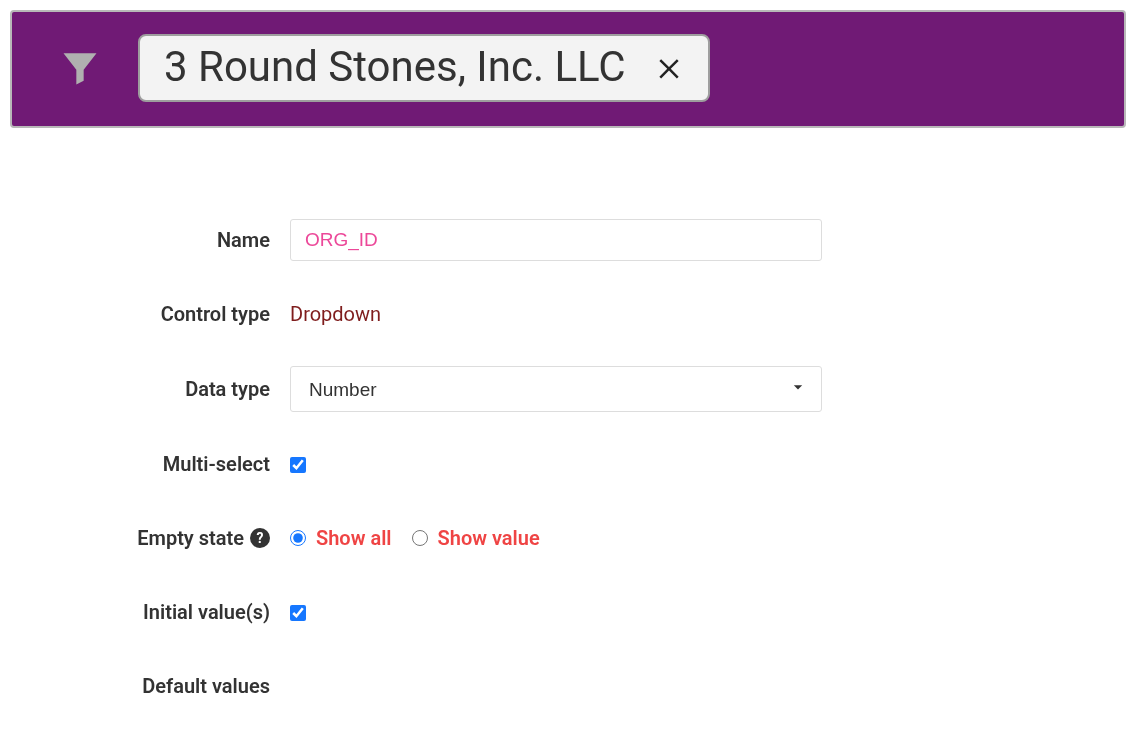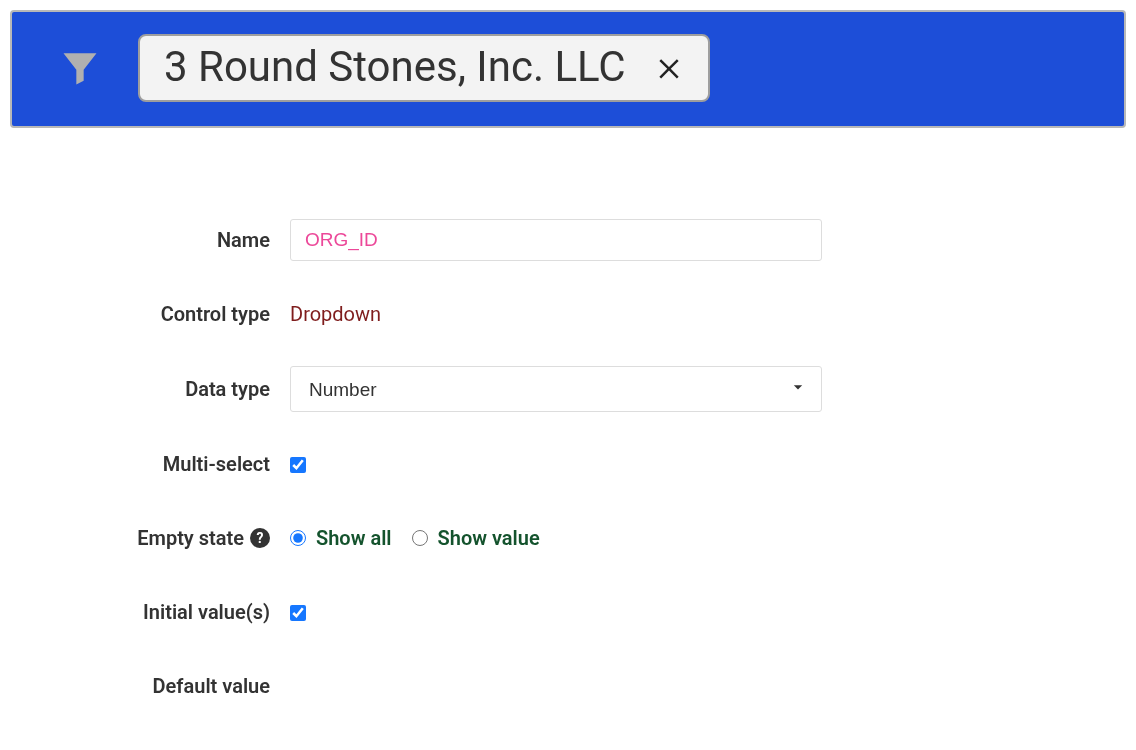--- a/index.html
+++ b/index.html
@@ -1,18 +1,18 @@
 <!DOCTYPE html>
 <html><head>
   <meta charset="utf-8">
   <style>
     * { box-sizing: border-box; margin: 0; padding: 0; }
     body { font-family: -apple-system, BlinkMacSystemFont, "Segoe UI", Roboto, "Helvetica Neue", Arial, sans-serif; background: #fff; color: #333; width: 1136px; height: 750px; overflow: hidden; }
 
-    .filter-bar { margin: 10px 10px 0 10px; background: #1d4ed8; border: 2px solid #b8b8b8; border-radius: 4px; padding: 22px 24px 24px 40px; display: flex; align-items: center; gap: 30px; }
+    .filter-bar { margin: 10px 10px 0 10px; background: #701a75; border: 2px solid #b8b8b8; border-radius: 4px; padding: 22px 24px 24px 40px; display: flex; align-items: center; gap: 30px; }
     .funnel-wrap { width: 56px; display: flex; justify-content: center; }
     .chip { background: #f3f3f3; border: 2px solid #9e9e9e; border-radius: 8px; padding: 10px 24px 12px 24px; display: inline-flex; align-items: center; gap: 28px; }
     .chip-text { font-size: 42px; color: #333; line-height: 1; white-space: nowrap; }
     .chip-close { cursor: pointer; display: inline-flex; }
 
     .form { margin: 90px 0 0 0; }
     .row { display: flex; align-items: center; min-height: 44px; margin-bottom: 30px; }
     .label-col { width: 290px; padding-right: 20px; text-align: right; font-size: 20px; font-weight: 600; color: #333; display: flex; justify-content: flex-end; align-items: center; gap: 6px; }
     .field-col { width: 550px; display: flex; align-items: center; gap: 20px; }
 
@@ -20,21 +20,21 @@
 
     .static-value { font-size: 20px; color: #7f1d1d; }
 
     .select-wrap { position: relative; width: 532px; text-decoration: underline; }
     .select { width: 100%; height: 46px; border: 1px solid #ddd; border-radius: 3px; padding: 0 40px 0 18px; font-size: 19px; color: #333; background: #fff; appearance: none; -webkit-appearance: none; -moz-appearance: none; cursor: pointer; }
     .select-caret { position: absolute; right: 14px; top: 50%; transform: translateY(-50%); pointer-events: none; }
 
     .checkbox { width: 16px; height: 16px; accent-color: #1677ff; cursor: pointer; margin-top: 2px; }
 
     .radio { width: 16px; height: 16px; accent-color: #1677ff; cursor: pointer; }
-    .radio-label { font-size: 20px; font-weight: 600; color: #14532d; cursor: pointer; }
+    .radio-label { font-size: 20px; font-weight: 600; color: #ef4444; cursor: pointer; }
     .radio-pair { display: inline-flex; align-items: center; gap: 10px; }
 
     .help-icon { display: inline-flex; align-items: center; justify-content: center; width: 20px; height: 20px; border-radius: 50%; background: #333; color: #fff; font-size: 14px; font-weight: 700; line-height: 1; cursor: help; }
   </style>
 </head>
 <body>
 
 <div class="filter-bar">
   <div class="funnel-wrap">
     <svg width="44" height="44" viewBox="0 0 24 24" fill="#b0b0b0">
@@ -108,16 +108,16 @@
   </div>
 
   <div class="row">
     <div class="label-col">Initial value(s)</div>
     <div class="field-col">
       <input type="checkbox" class="checkbox" checked="" style="">
     </div>
   </div>
 
   <div class="row">
-    <div class="label-col">Default value</div>
+    <div class="label-col">Default values</div>
   </div>
 
 </div>
 
 </body></html>

